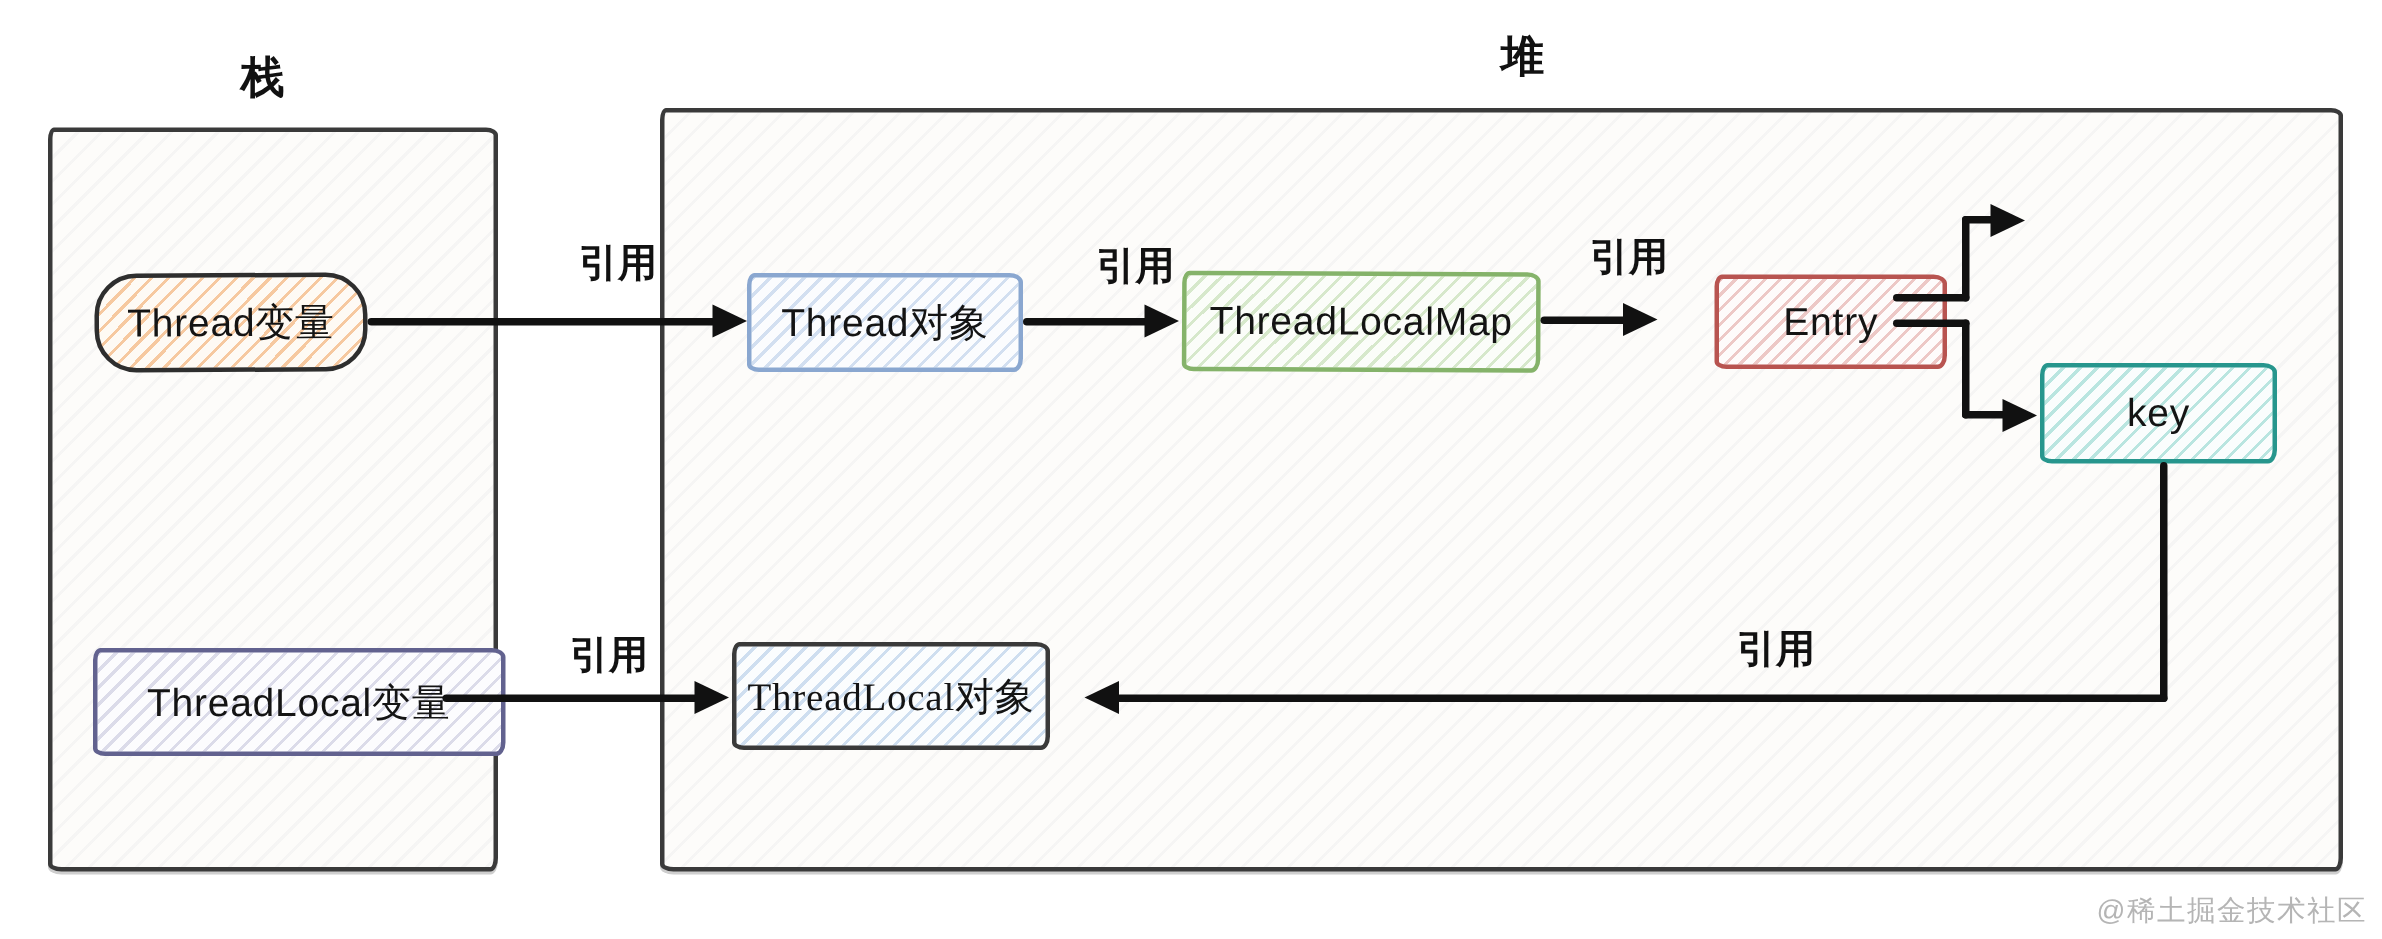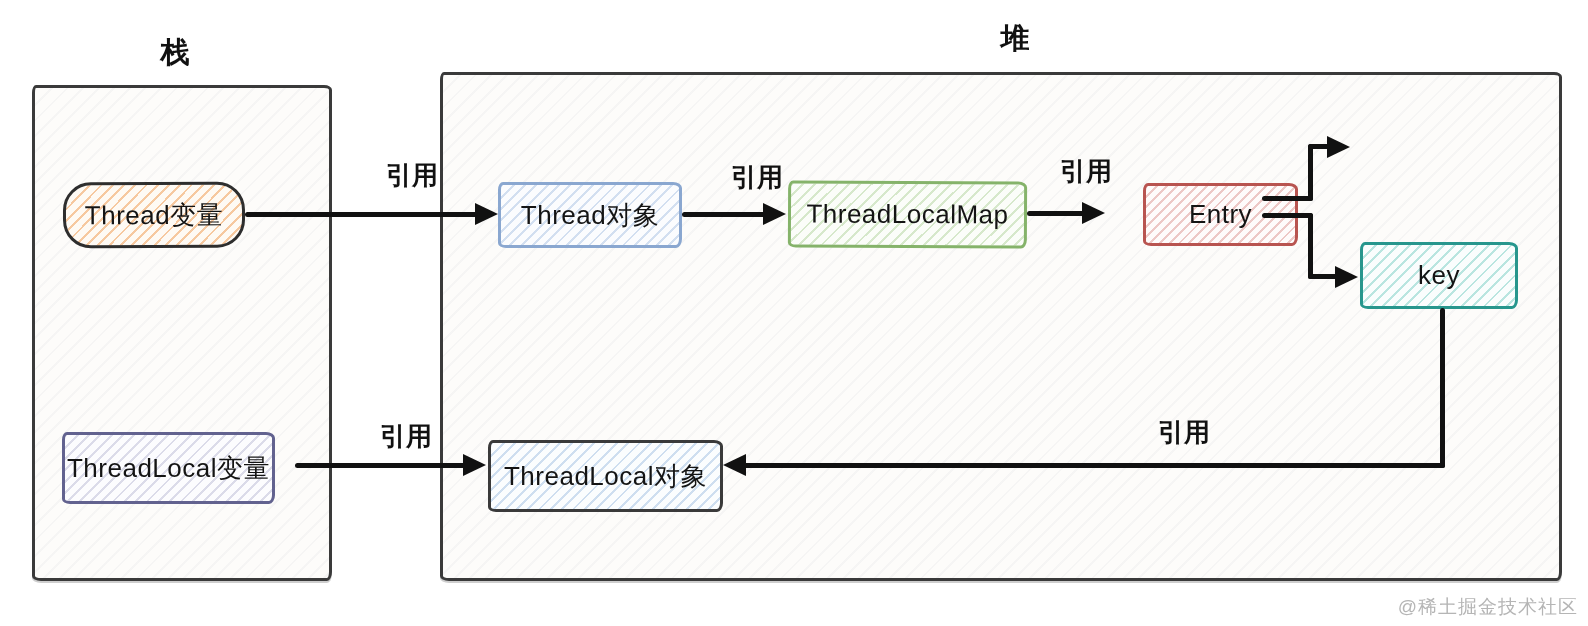--- a/index.html
+++ b/index.html
@@ -72,28 +72,29 @@
     border-color:#a38ab8;
     background:repeating-linear-gradient(135deg, rgba(165,135,195,0.32) 0 2px, transparent 2px 8px), #fdfbfe;
     transform:rotate(-0.3deg);
   }
   .node-key{
     left:1360px;top:242px;width:158px;height:67px;
     border-color:#27968d;
     background:repeating-linear-gradient(135deg, rgba(65,185,170,0.35) 0 2px, transparent 2px 8px), #fafdfd;
   }
   .node-threadlocal-var{
-    left:62px;top:432px;width:213px;height:72px;
+    left:62px;top:432px;width:275px;height:72px;
     border-color:#62628f;
     background:repeating-linear-gradient(135deg, rgba(135,135,180,0.28) 0 2px, transparent 2px 8px), #fcfcfe;
   }
   .node-threadlocal-obj{
-    left:488px;top:440px;width:235px;height:72px;
+    left:488px;top:428px;width:212px;height:72px;
     border-color:#3a3a3a;
     background:repeating-linear-gradient(135deg, rgba(145,180,220,0.42) 0 2px, transparent 2px 8px), #fbfdfe;
+    font-family:Liberation Serif, serif;
   }
 
   
   .seg{position:absolute;background:#111;}
   .seg-h{height:5px;border-radius:3px;}
   .seg-v{width:5px;border-radius:3px;}
   .head{position:absolute;width:0;height:0;}
   .head-right{border-top:11px solid transparent;border-bottom:11px solid transparent;border-left:23px solid #111;}
   .head-left{border-top:11px solid transparent;border-bottom:11px solid transparent;border-right:23px solid #111;}
 

